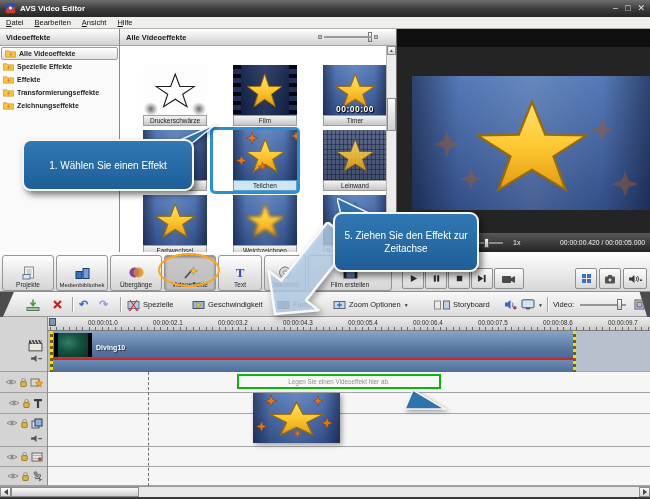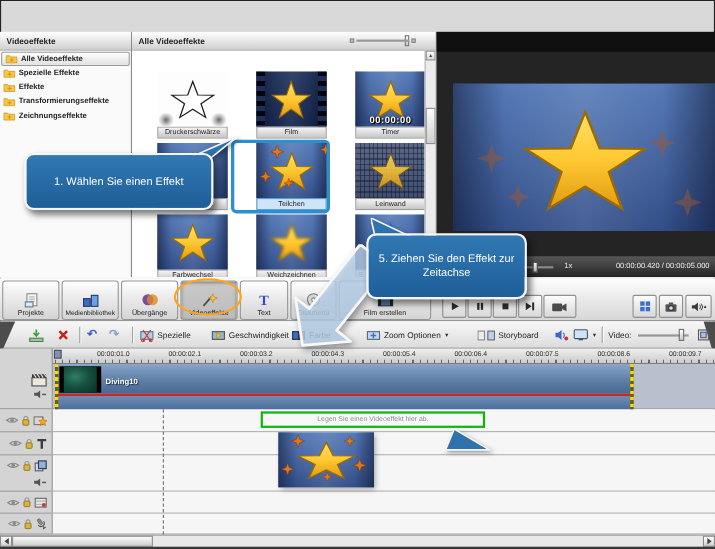--- a/index.html
+++ b/index.html
@@ -166,21 +166,40 @@
         <stop offset="0.5" stop-color="#fec832"></stop>
         <stop offset="1" stop-color="#e39a12"></stop>
     </linearGradient>
     <polygon id="starp" points="50,17 58.8,42.9 86.1,43.3 64.3,59.6 72.3,85.7 50,70 27.7,85.7 35.7,59.6 13.9,43.3 41.2,42.9"></polygon>
     <path id="sparkp" d="M5 0 L6.3 3.7 L10 5 L6.3 6.3 L5 10 L3.7 6.3 L0 5 L3.7 3.7 Z"></path>
   </defs>
 </svg>
 
 <div id="window">
 
-
+  <div class="titlebar">
+    <svg width="11" height="11" viewBox="0 0 11 11">
+      <rect x="0.5" y="0.5" width="10" height="10" rx="2" fill="#2a4fae"></rect>
+      <path d="M1 7 L5 2 L7 6 L10 3 L10 10 L1 10 Z" fill="#d03a2a"></path>
+      <circle cx="5.5" cy="5" r="1.6" fill="#f5f5f5"></circle>
+    </svg>
+    <span class="title">AVS Video Editor</span>
+    <div class="win-controls">
+      <span>–</span>
+      <span>□</span>
+      <span>✕</span>
+    </div>
+  </div>
+
+  <div class="menubar">
+    <span class="menu-item">Datei</span>
+    <span class="menu-item">Bearbeiten</span>
+    <span class="menu-item">Ansicht</span>
+    <span class="menu-item">Hilfe</span>
+  </div>
 
   <div class="sidebar">
     <div class="panel-header">Videoeffekte</div>
     <div class="side-item sel">
       <svg class="fold" width="11" height="9" viewBox="0 0 12 9">
           <path d="M0.5 1.5 h3.6 l1 1.2 h6.4 v5.8 h-11 Z" fill="#f7c846" stroke="#b8860b" stroke-width="0.6"></path>
           <use href="#sparkp" fill="#ef8a1e" transform="translate(3.5,2.8) scale(0.55)"></use>
         </svg>
       <span>Alle Videoeffekte</span>
     </div>
@@ -517,21 +536,21 @@
         </svg>
       <span>Spezielle</span>
     </div>
     <div class="tt-item" style="left:192px">
       <svg width="13" height="12" viewBox="0 0 13 12">
           <rect x="1" y="2.5" width="11" height="7" fill="#9ab4d4" stroke="#456"></rect>
           <polygon points="5,3 9,6 5,9" fill="#f2c724" stroke="#9a7a00" stroke-width="0.5"></polygon>
         </svg>
       <span>Geschwindigkeit</span>
     </div>
-    <div class="tt-item" style="left:265px">
+    <div class="tt-item" style="left:277px">
       <svg width="13" height="12" viewBox="0 0 13 12">
           <rect x="1" y="2.5" width="5.5" height="7" fill="#3a6fd0" stroke="#234"></rect>
           <rect x="6.5" y="2.5" width="5.5" height="7" fill="#d04a3a" stroke="#234"></rect>
         </svg>
       <span>Farbe</span>
     </div>
     <div class="tt-item" style="left:333px">
       <svg width="13" height="12" viewBox="0 0 13 12">
           <rect x="1" y="2.5" width="11" height="7" fill="#c4d8ec" stroke="#567"></rect>
           <path d="M6.5 3.5 v5 M4 6 h5" stroke="#3a6fd0" stroke-width="1.3"></path>

